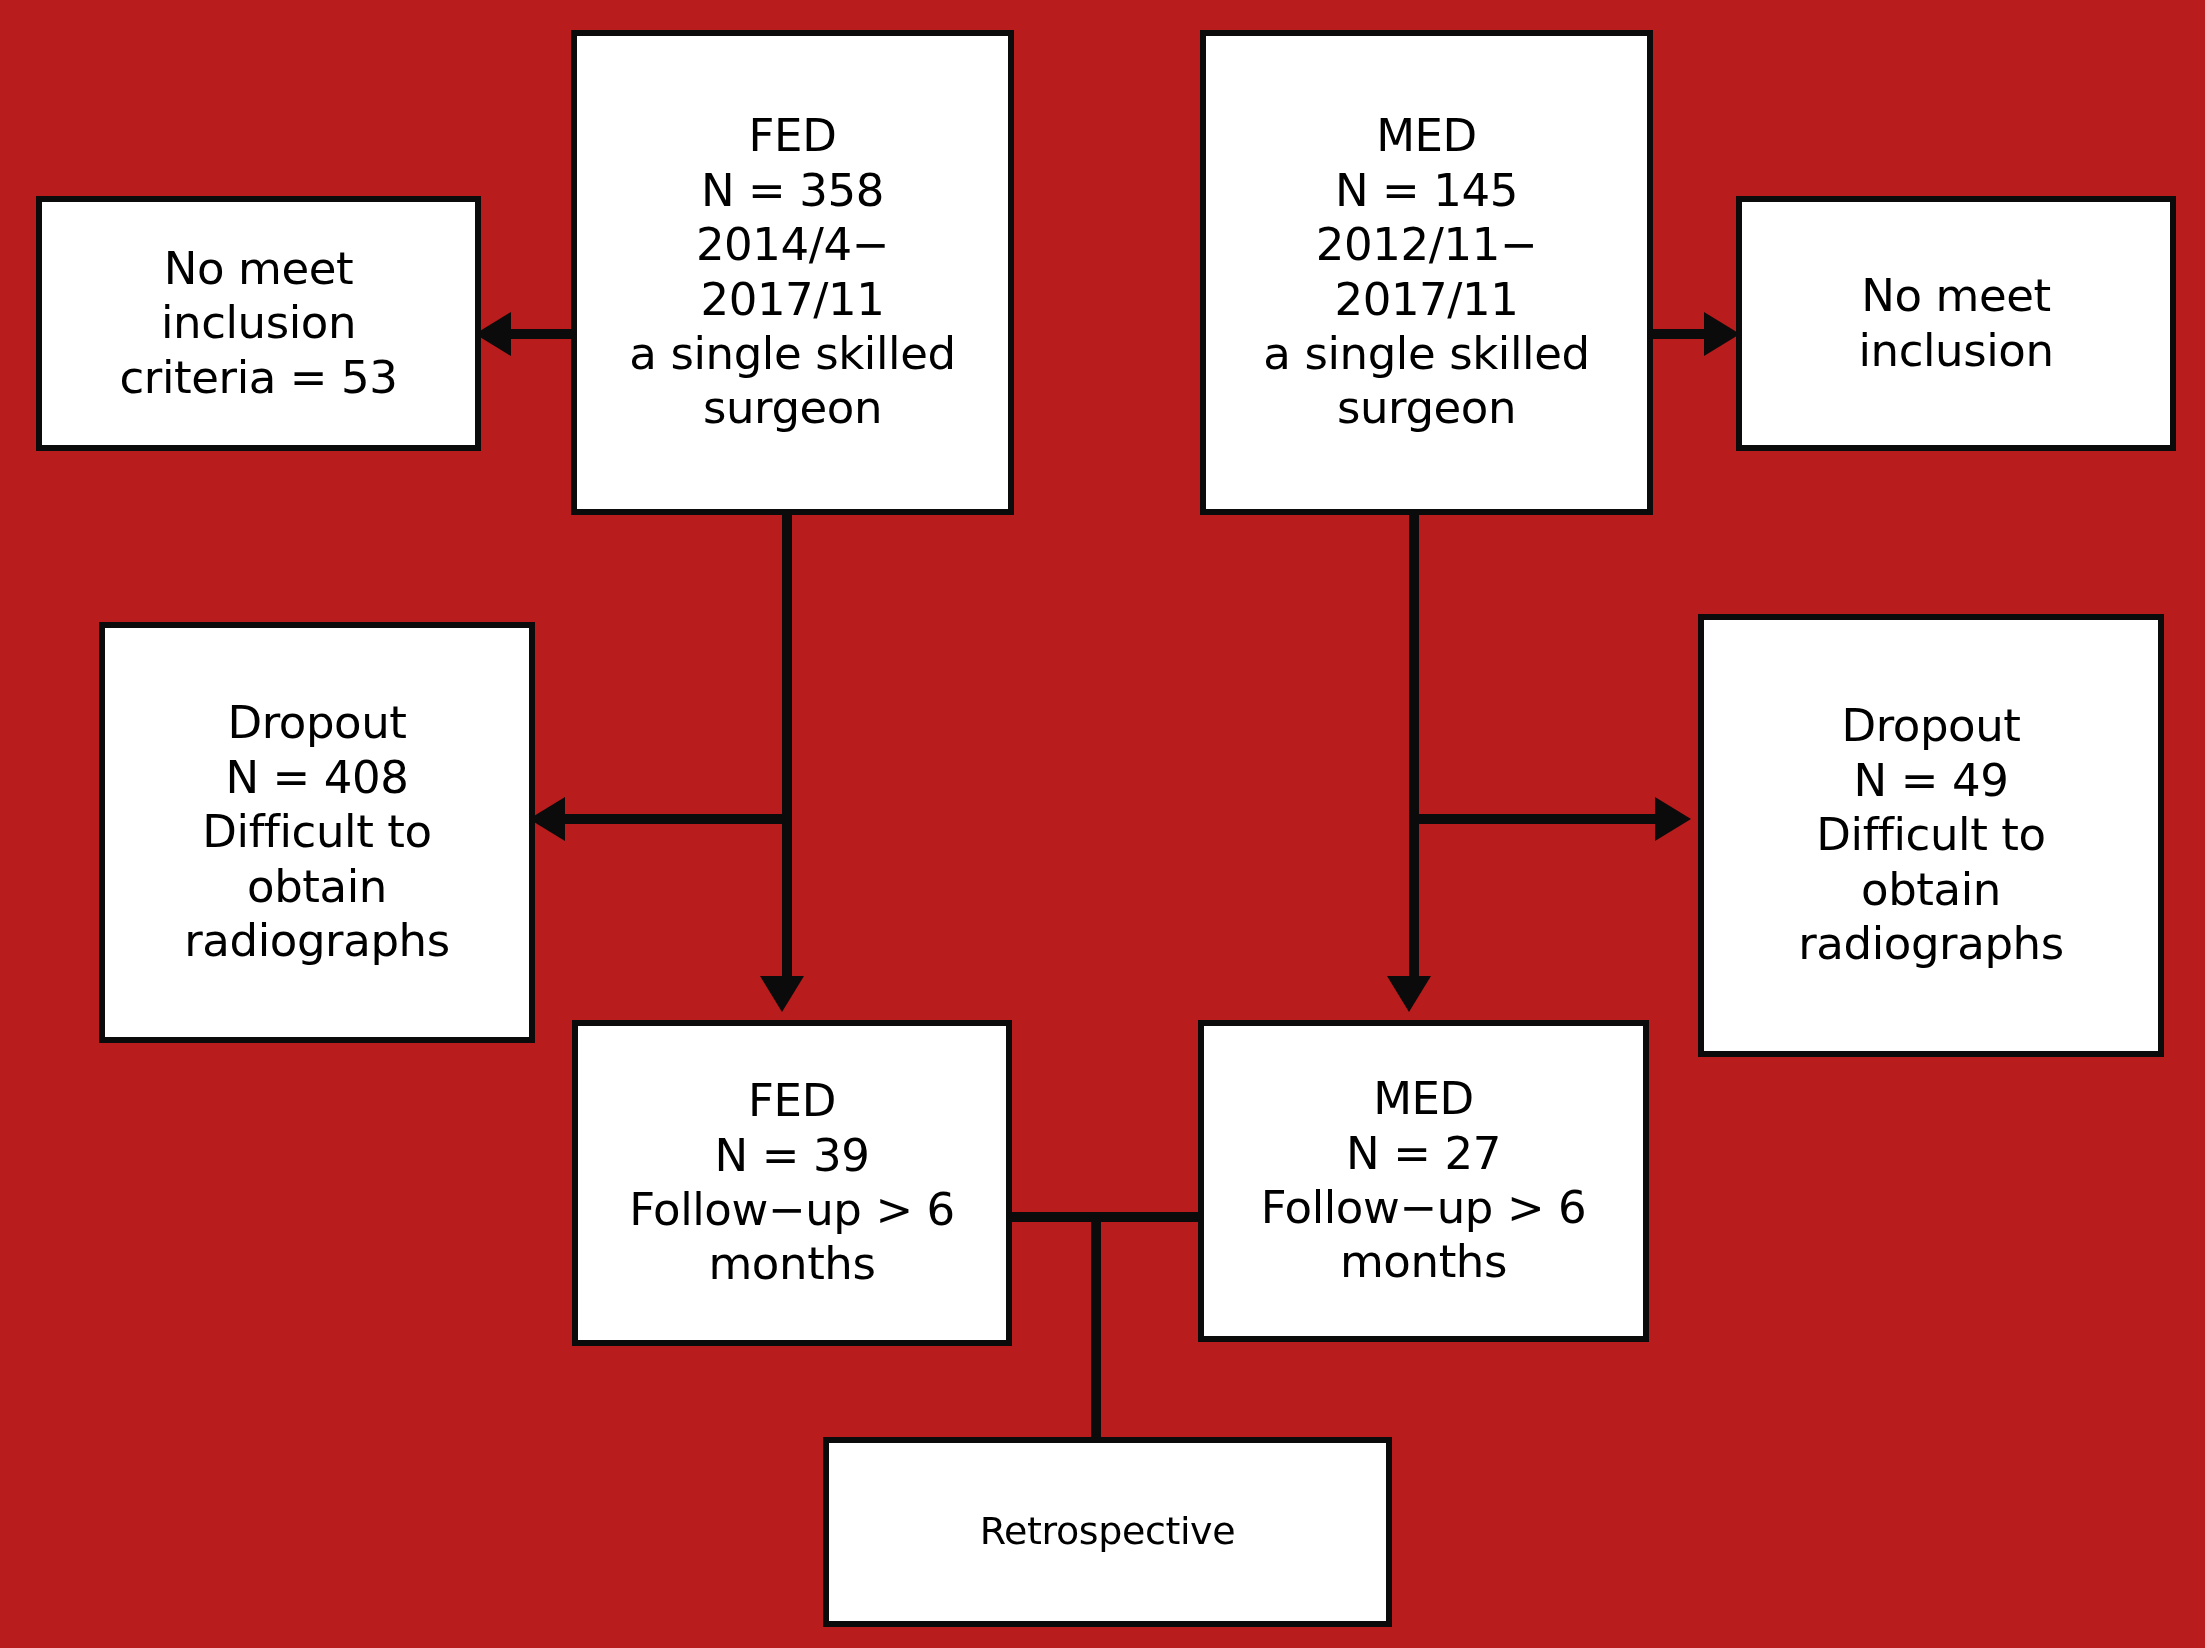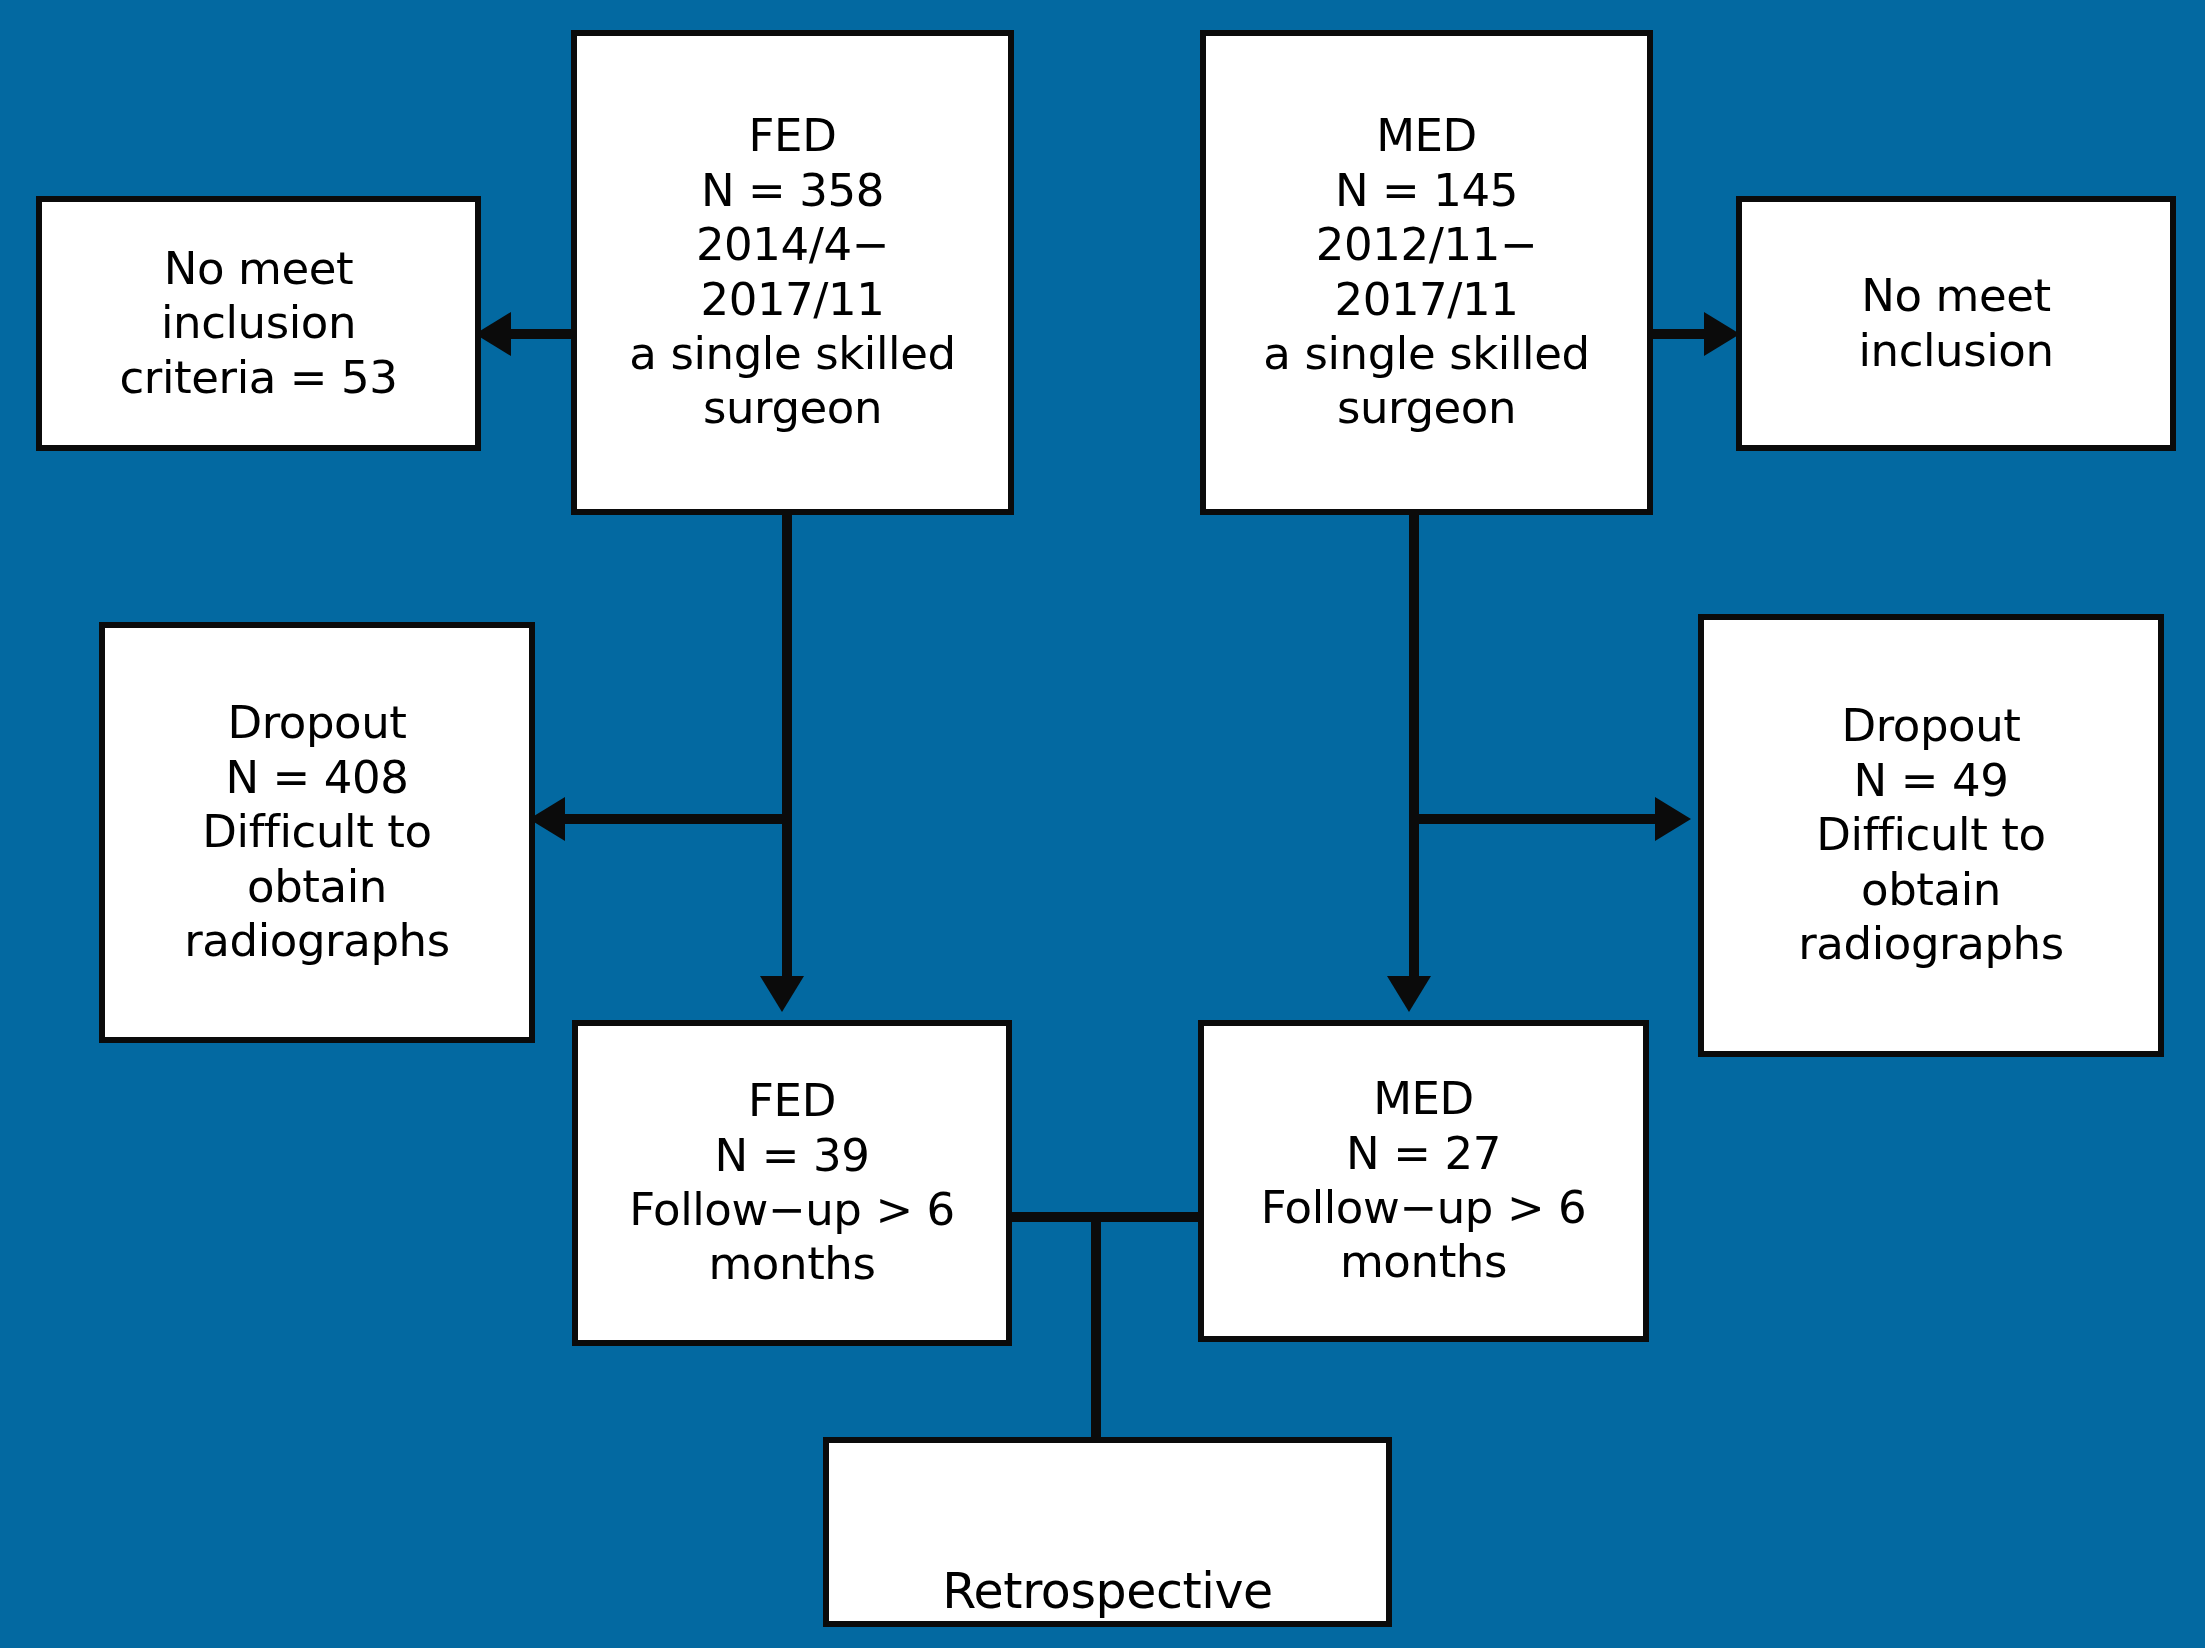--- a/index.html
+++ b/index.html
@@ -4,21 +4,21 @@
 <style>
   html, body {
     margin: 0;
     padding: 0;
     background: #ffffff;
   }
   #canvas {
     position: relative;
     width: 2205px;
     height: 1649px;
-    background: #0369a1;
+    background: #b91c1c;
     overflow: hidden;
     font-family: "DejaVu Sans", "Liberation Sans", sans-serif;
   }
   .node {
     position: absolute;
     box-sizing: border-box;
     border: 6.8px solid #0b0b0b;
     background: #ffffff;
     display: flex;
     flex-direction: column;
@@ -38,21 +38,21 @@
   
   #node-fed-top      { left: 571px;  top: 30px;   width: 443px;  height: 485px; }
   #node-med-top      { left: 1200px; top: 30px;   width: 453px;  height: 485px; }
   #node-nomeet-left  { left: 36px;   top: 196px;  width: 445px;  height: 255px; }
   #node-nomeet-right { left: 1736px; top: 196px;  width: 440px;  height: 255px; }
   #node-dropout-left { left: 99px;  top: 622px;  width: 436px;  height: 421px; }
   #node-dropout-right{ left: 1698px; top: 614px;  width: 466px;  height: 443px; }
   #node-fed-bottom   { left: 572px;  top: 1020px; width: 440px;  height: 326px; }
   #node-med-bottom   { left: 1198px; top: 1020px; width: 451px;  height: 322px; }
   #node-retro        { left: 823px; top: 1437px; width: 569px;  height: 190px;
-                       font-size: 49px; justify-content: flex-end; }
+                       font-size: 38px; }
 
   
   .conn {
     position: absolute;
     background: #0b0b0b;
     z-index: 1;
   }
   .conn.h { height: 10px; }
   .conn.v { width: 10px; }
 

